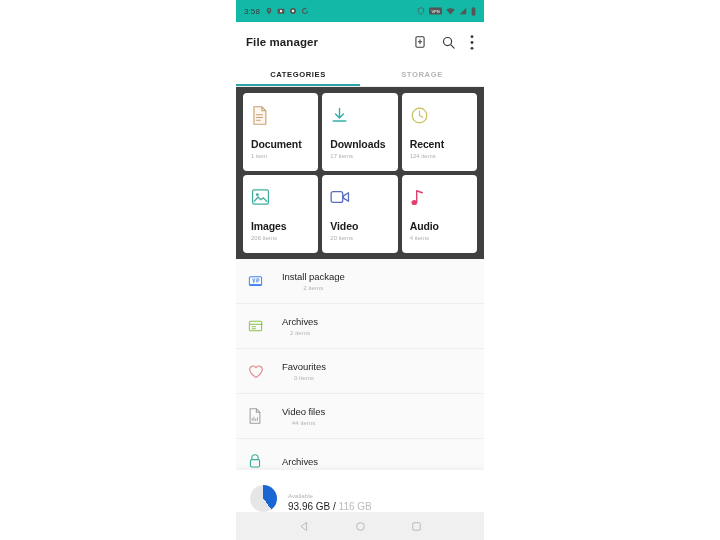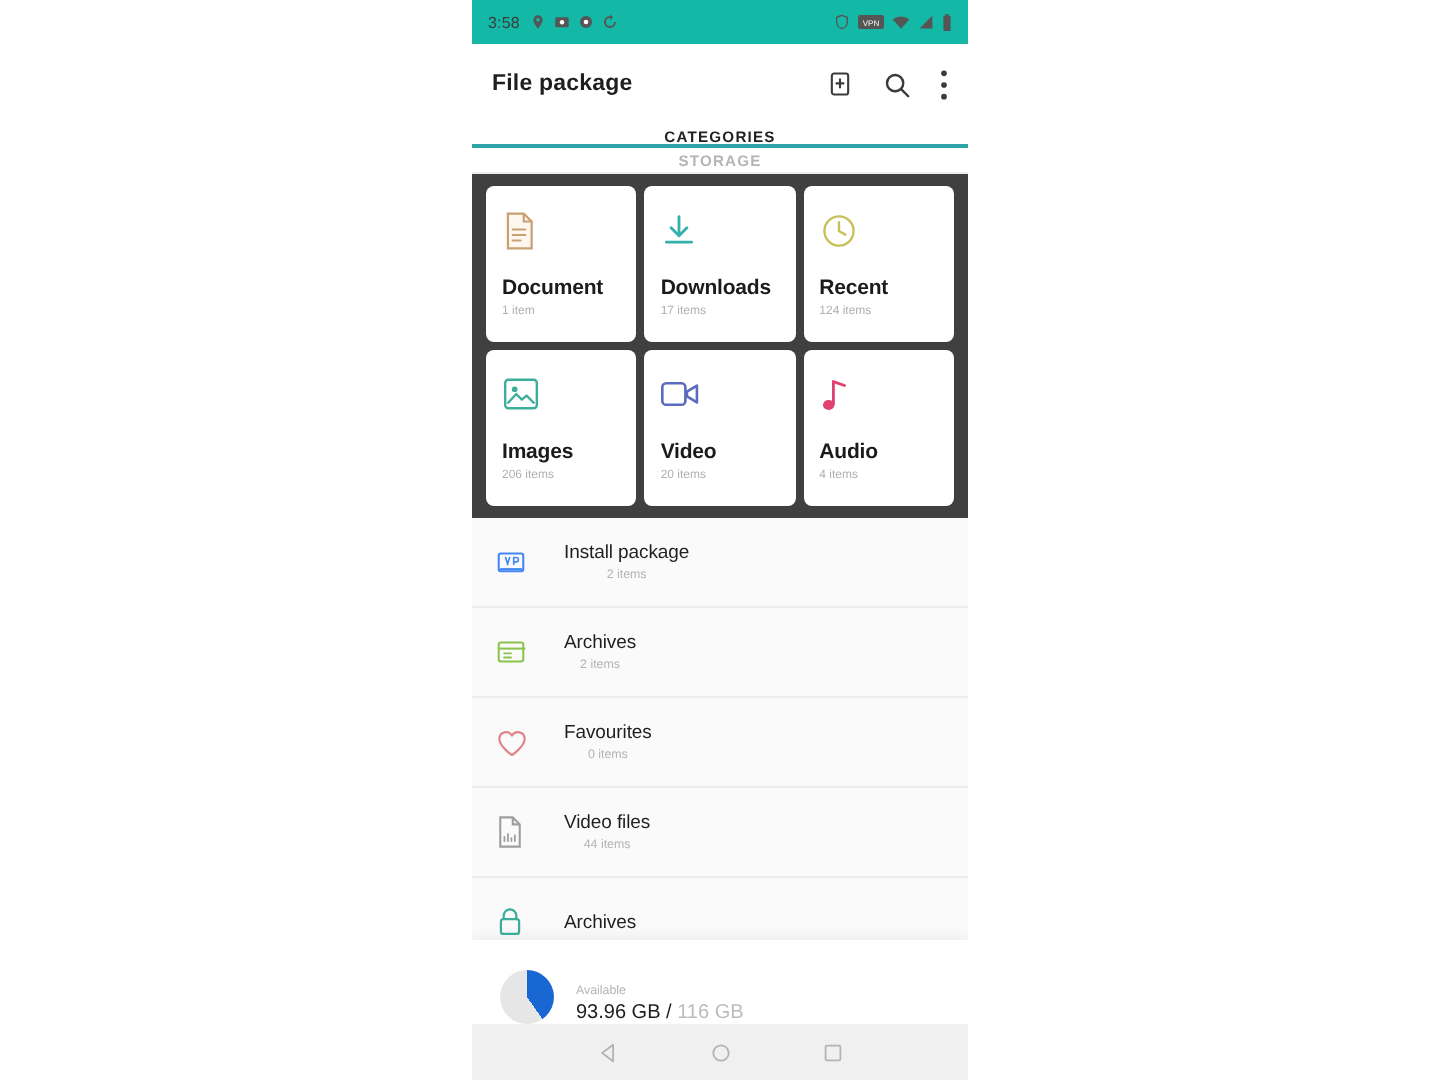--- a/index.html
+++ b/index.html
@@ -75,21 +75,20 @@
   }
   .tb-btn { display: flex; align-items: center; justify-content: center; cursor: pointer; }
 
   
   .tabs {
     height: 24px;
     background: #ffffff;
     display: flex;
     border-bottom: 1px solid #eeeeee;
     position: relative;
-    flex-direction: column;
   }
   .tab {
     flex: 1;
     display: flex;
     align-items: center;
     justify-content: center;
     font-size: 7.6px;
     letter-spacing: 0.6px;
     font-weight: bold;
     cursor: pointer;
@@ -272,21 +271,21 @@
           <path fill="#555" d="M18 2v16H2z"></path>
         </svg>
       <svg class="sicon" width="5" height="9" viewBox="0 0 10 20">
           <rect x="3" y="0" width="4" height="2" fill="#555"></rect>
           <rect x="1" y="2" width="8" height="17" rx="1" fill="#555"></rect>
         </svg>
     </div>
   </div>
 
   <div class="toolbar">
-    <span class="app-title">File package</span>
+    <span class="app-title">File manager</span>
     <div class="toolbar-actions">
       <span class="tb-btn">
         <svg width="14" height="14" viewBox="0 0 24 24">
             <rect x="5" y="3" width="14" height="18" rx="2" fill="none" stroke="#3a3a3a" stroke-width="1.8"></rect>
             <path d="M12 8v7M9 11.5h6" stroke="#3a3a3a" stroke-width="1.8" stroke-linecap="round"></path>
           </svg>
       </span>
       <span class="tb-btn">
         <svg width="15" height="15" viewBox="0 0 24 24">
             <circle cx="10.5" cy="10.5" r="6.5" fill="none" stroke="#3a3a3a" stroke-width="1.9"></circle>

